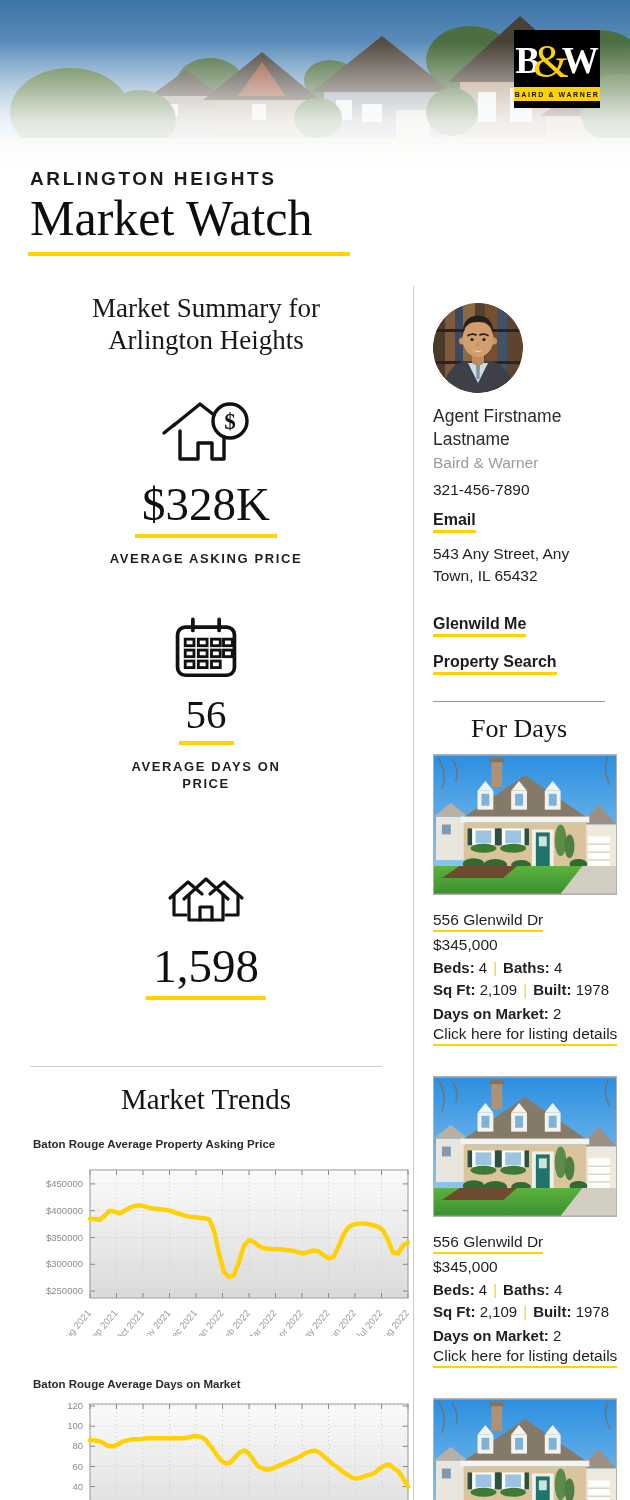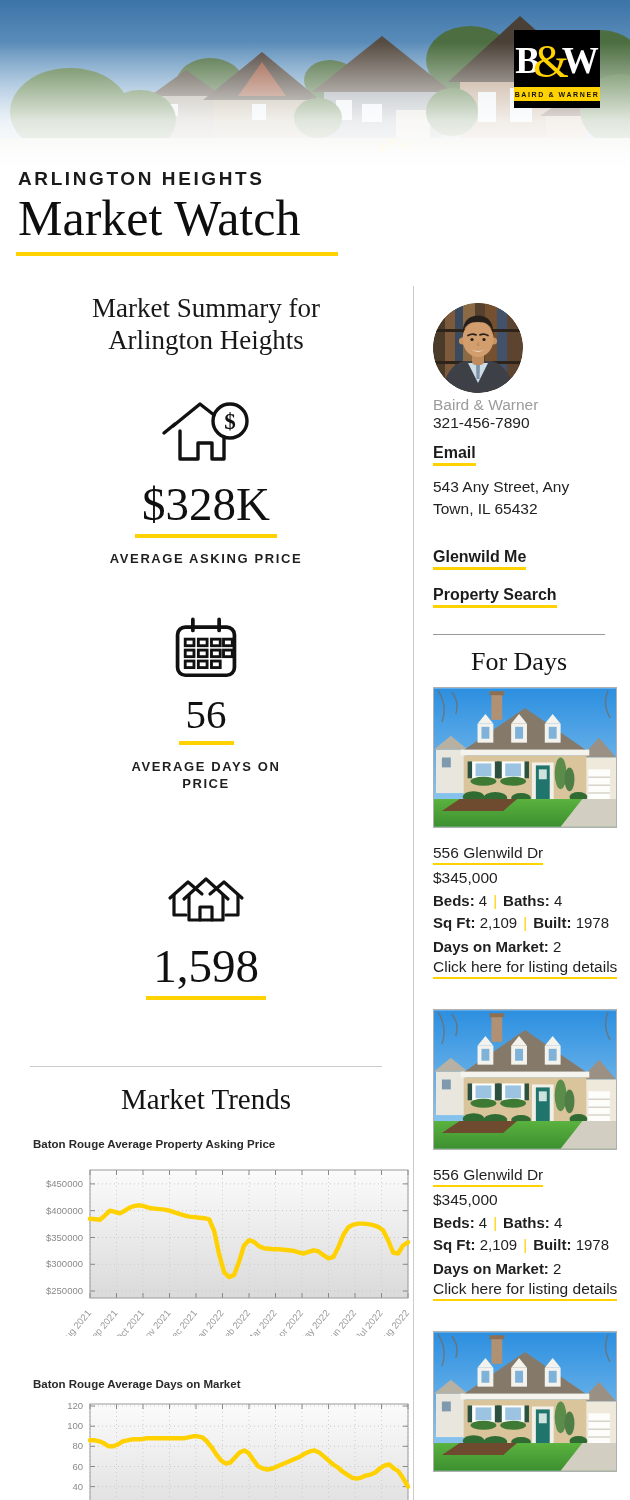--- a/index.html
+++ b/index.html
@@ -11,21 +11,21 @@
   
   .hero{position:absolute;left:0;top:0;width:630px;height:168px}
   .hero svg{display:block}
   .logo{position:absolute;left:514px;top:30px;width:86px;background:#000;text-align:center;padding-bottom:7px}
   .logo-letters{display:flex;align-items:center;justify-content:center;height:54px;margin-top:3px;
     font-family:"Liberation Serif","DejaVu Serif",serif}
   .lb,.lw{font-size:37px;color:#fff;font-weight:600}
   .lamp{font-size:46px;color:var(--y);margin:0 -7px;position:relative;top:1px;z-index:2}
   .logo-bar{background:var(--y);color:#111;font-size:7px;font-weight:700;letter-spacing:1.6px;padding:4px 0 3px}
 
-  .masthead{position:absolute;left:18px;top:168px}
+  .masthead{position:absolute;left:30px;top:168px}
   .region{font-size:19px;font-weight:600;letter-spacing:2.6px;color:#1b1b1b}
   .title{font-family:"Liberation Serif","DejaVu Serif",serif;font-size:50px;font-weight:500;line-height:1.05;
     display:inline-block;border-bottom:4px solid var(--y);padding:2px 38px 7px 2px;margin-left:-2px;color:#0e0e0e}
 
   
   .left-col{position:absolute;left:30px;top:292px;width:352px;text-align:center}
   .sum-head{font-size:27px;font-weight:500;line-height:1.2;width:300px;margin:0 auto;color:#181818}
   .stat .icon{display:inline-block}
   .i1{margin-top:36px}
   .i2{margin-top:50px}
@@ -41,21 +41,21 @@
   .trends{font-size:29px;font-weight:500;margin-top:16px;color:#141414}
   .chart-title{text-align:left;font-size:11.5px;font-weight:700;color:#2a2a2a;margin:22px 0 0 3px}
   .c2{margin-top:42px}
   .chart{margin-top:8px;text-align:left;line-height:0}
 
   
   .right-col{position:absolute;left:413px;top:286px;width:217px;height:1214px;border-left:1px solid #ccc;padding-left:19px}
   .avatar{width:90px;height:90px;border-radius:50%;overflow:hidden;margin-top:17px}
   .agent-name{margin-top:12px;font-size:17.5px;line-height:1.3;color:#2b2b2b;width:150px}
   .agent-co{color:#9b9b9b;font-size:15.5px;margin-top:3px}
-  .agent-phone{font-size:15.5px;color:#222}
+  .agent-phone{font-size:15.5px;margin-top:9px;color:#222}
   .linkrow{margin-top:12px}
   .mt26{margin-top:28px}
   .mt14{margin-top:16px}
   .ylink{display:inline-block;font-weight:700;font-size:16px;color:#1c1c1c;border-bottom:3px solid var(--y);
     padding-bottom:1px;text-decoration:none;cursor:pointer}
   .agent-addr{font-size:15.5px;margin-top:10px;width:172px;line-height:1.42;color:#222}
   .rdiv{border:none;border-top:1px solid #999;margin:26px 0 0;width:172px}
   .forsale{font-family:"Liberation Serif","DejaVu Serif",serif;font-size:26px;font-weight:500;text-align:center;width:172px;margin-top:12px;color:#141414}
   .listing{margin-bottom:30px}
   .lphoto{display:block;width:184px;height:141px;border:1px solid #b0b0b0;margin-top:10px;cursor:pointer;line-height:0}
@@ -477,20 +477,21 @@
           <ellipse cx="45" cy="36" rx="15.5" ry="18" fill="#d39e6d"></ellipse>
           <path d="M29.5,33 Q29,13 45,12.5 Q61,13 60.5,33 Q59,21 51,19.5 Q45,18.5 39,19.5 Q31,21 29.5,33 Z" fill="#26201c"></path>
           <path d="M35,32.5 q4,-2.4 8,-0.6 M47,31.9 q4,-1.8 8,0.6" stroke="#2a211c" stroke-width="1.7" fill="none" stroke-linecap="round"></path>
           <circle cx="39" cy="36.5" r="1.6" fill="#241c16"></circle>
             <circle cx="51" cy="36.5" r="1.6" fill="#241c16"></circle>
           <path d="M45,38 l1.5,5 h-3 Z" fill="#c08c5e"></path>
           <path d="M38.5,46.5 Q45,51 51.5,46.5 Q45,49.5 38.5,46.5 Z" fill="#f3ede4"></path>
         </g>
       </svg>
     </div>
+    <div class="agent-name">Agent Firstname Lastname</div>
     <div class="agent-co">Baird &amp; Warner</div>
     <div class="agent-phone">321-456-7890</div>
     <div class="linkrow"><a class="ylink">Email</a></div>
     <div class="agent-addr">543 Any Street, Any Town, IL 65432</div>
     <div class="linkrow mt26"><a class="ylink">Glenwild Me</a></div>
     <div class="linkrow mt14"><a class="ylink">Property Search</a></div>
 
     <hr class="rdiv">
     <h2 class="forsale">For Days</h2>
 

